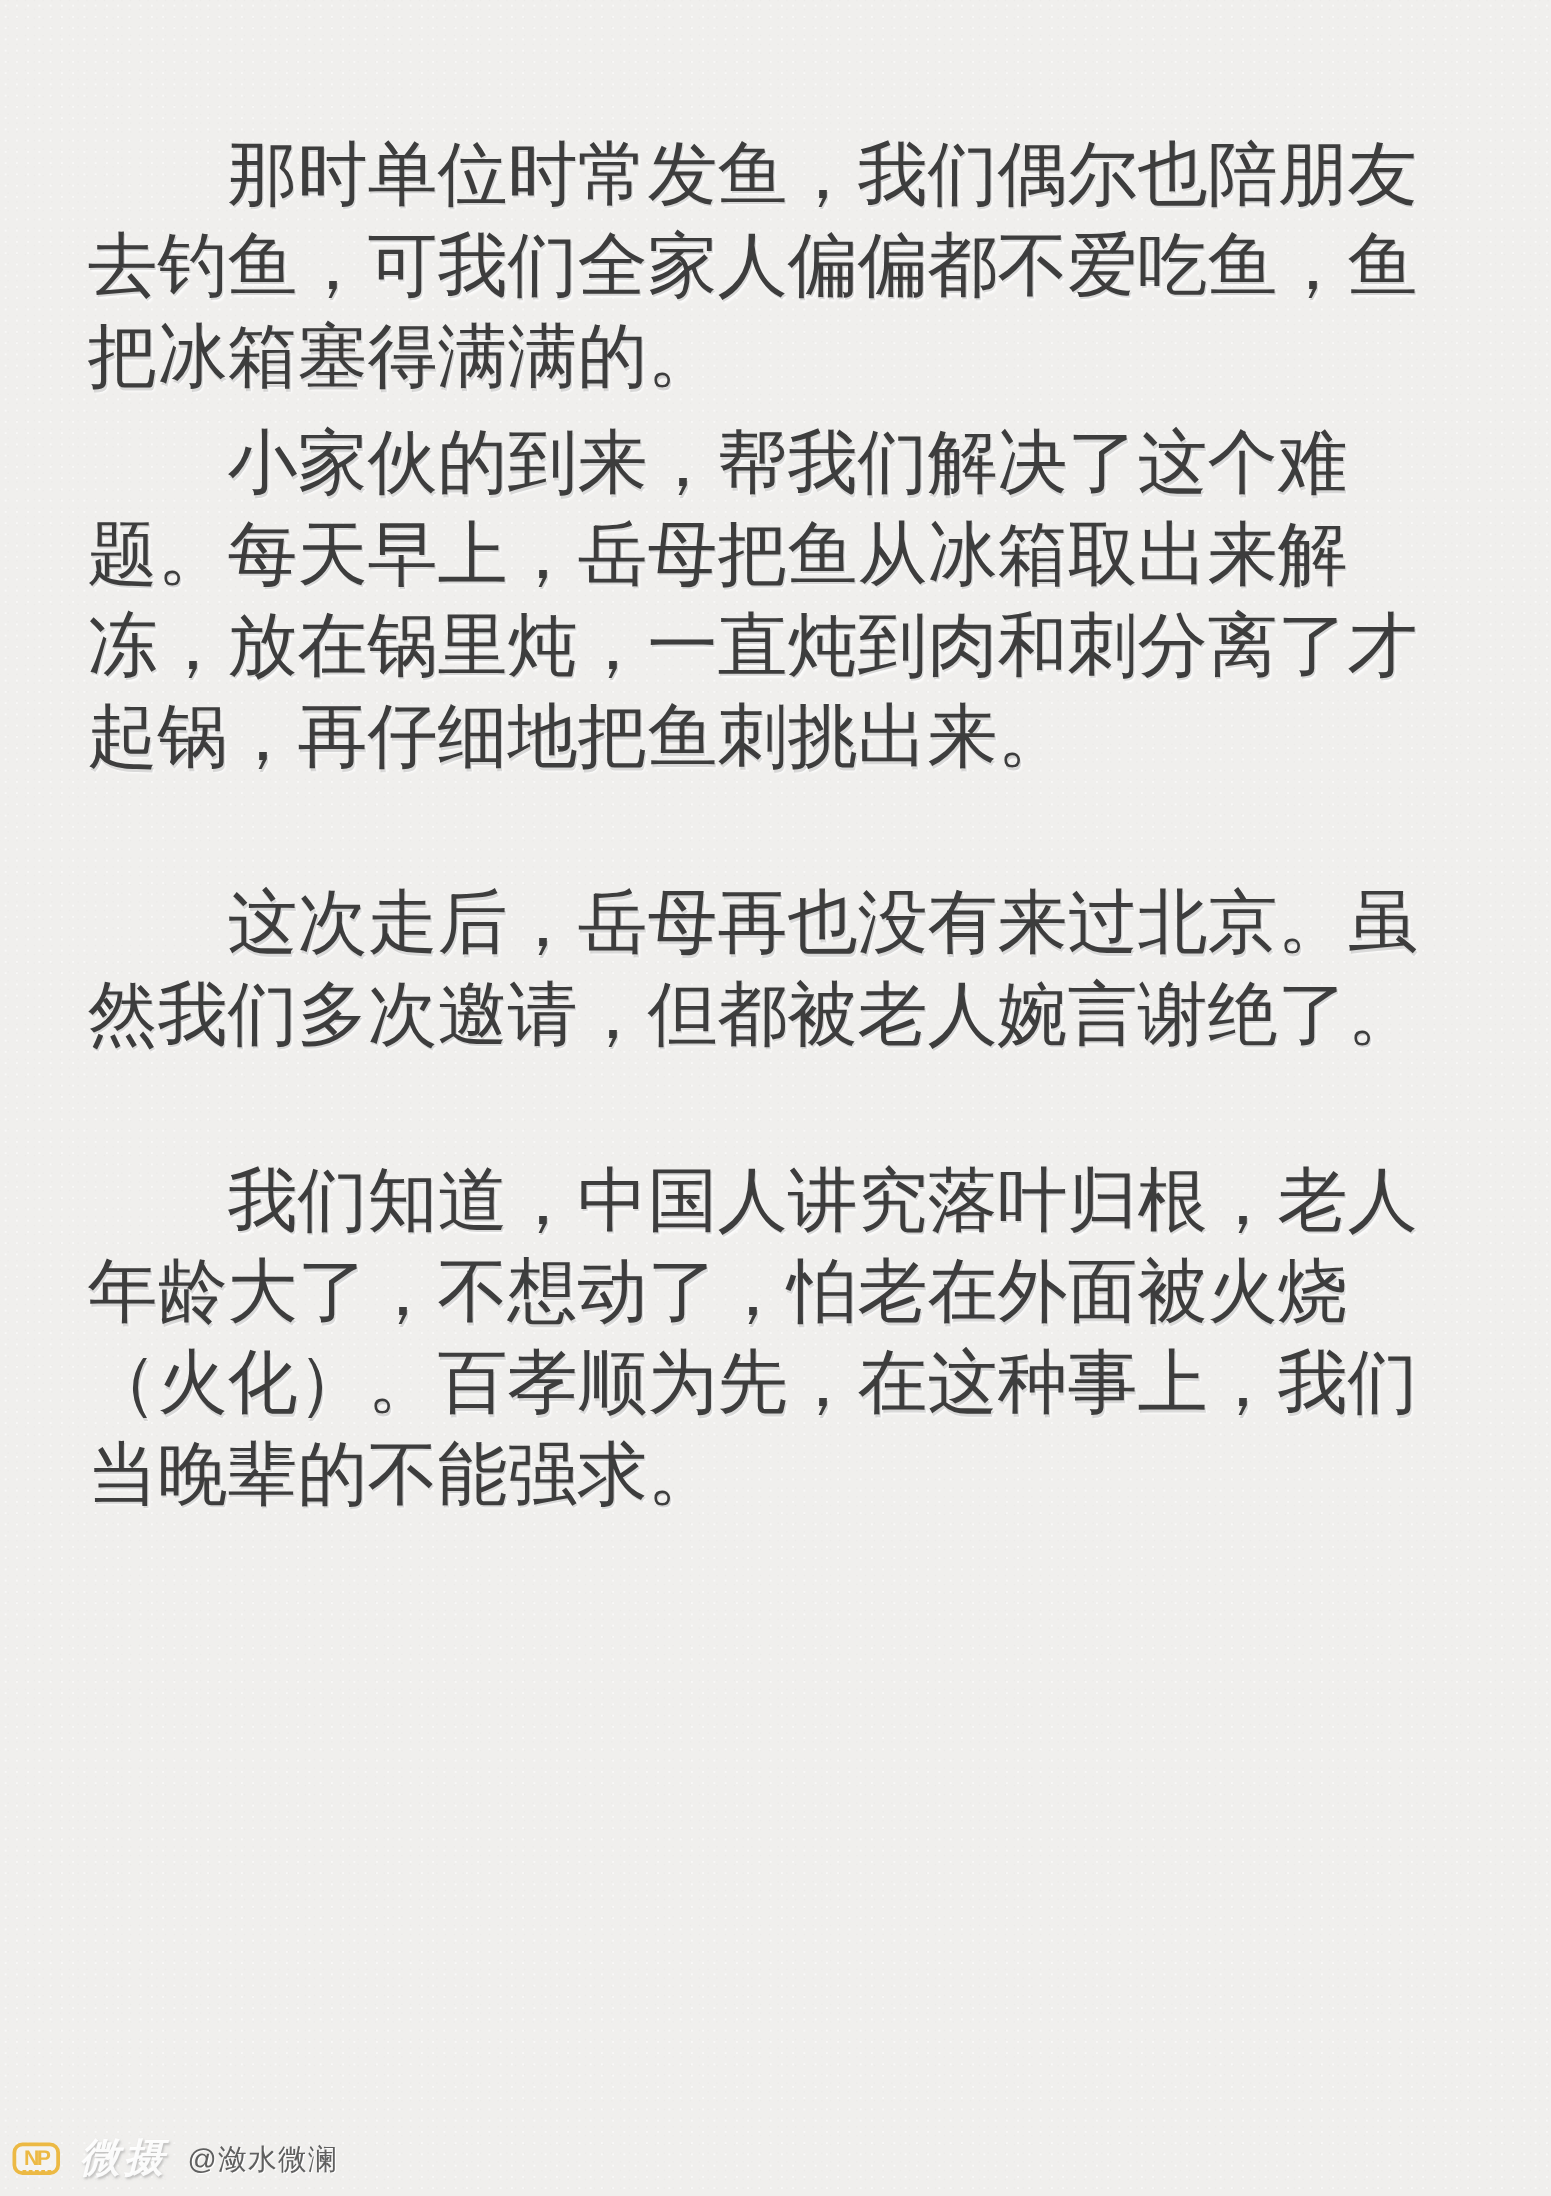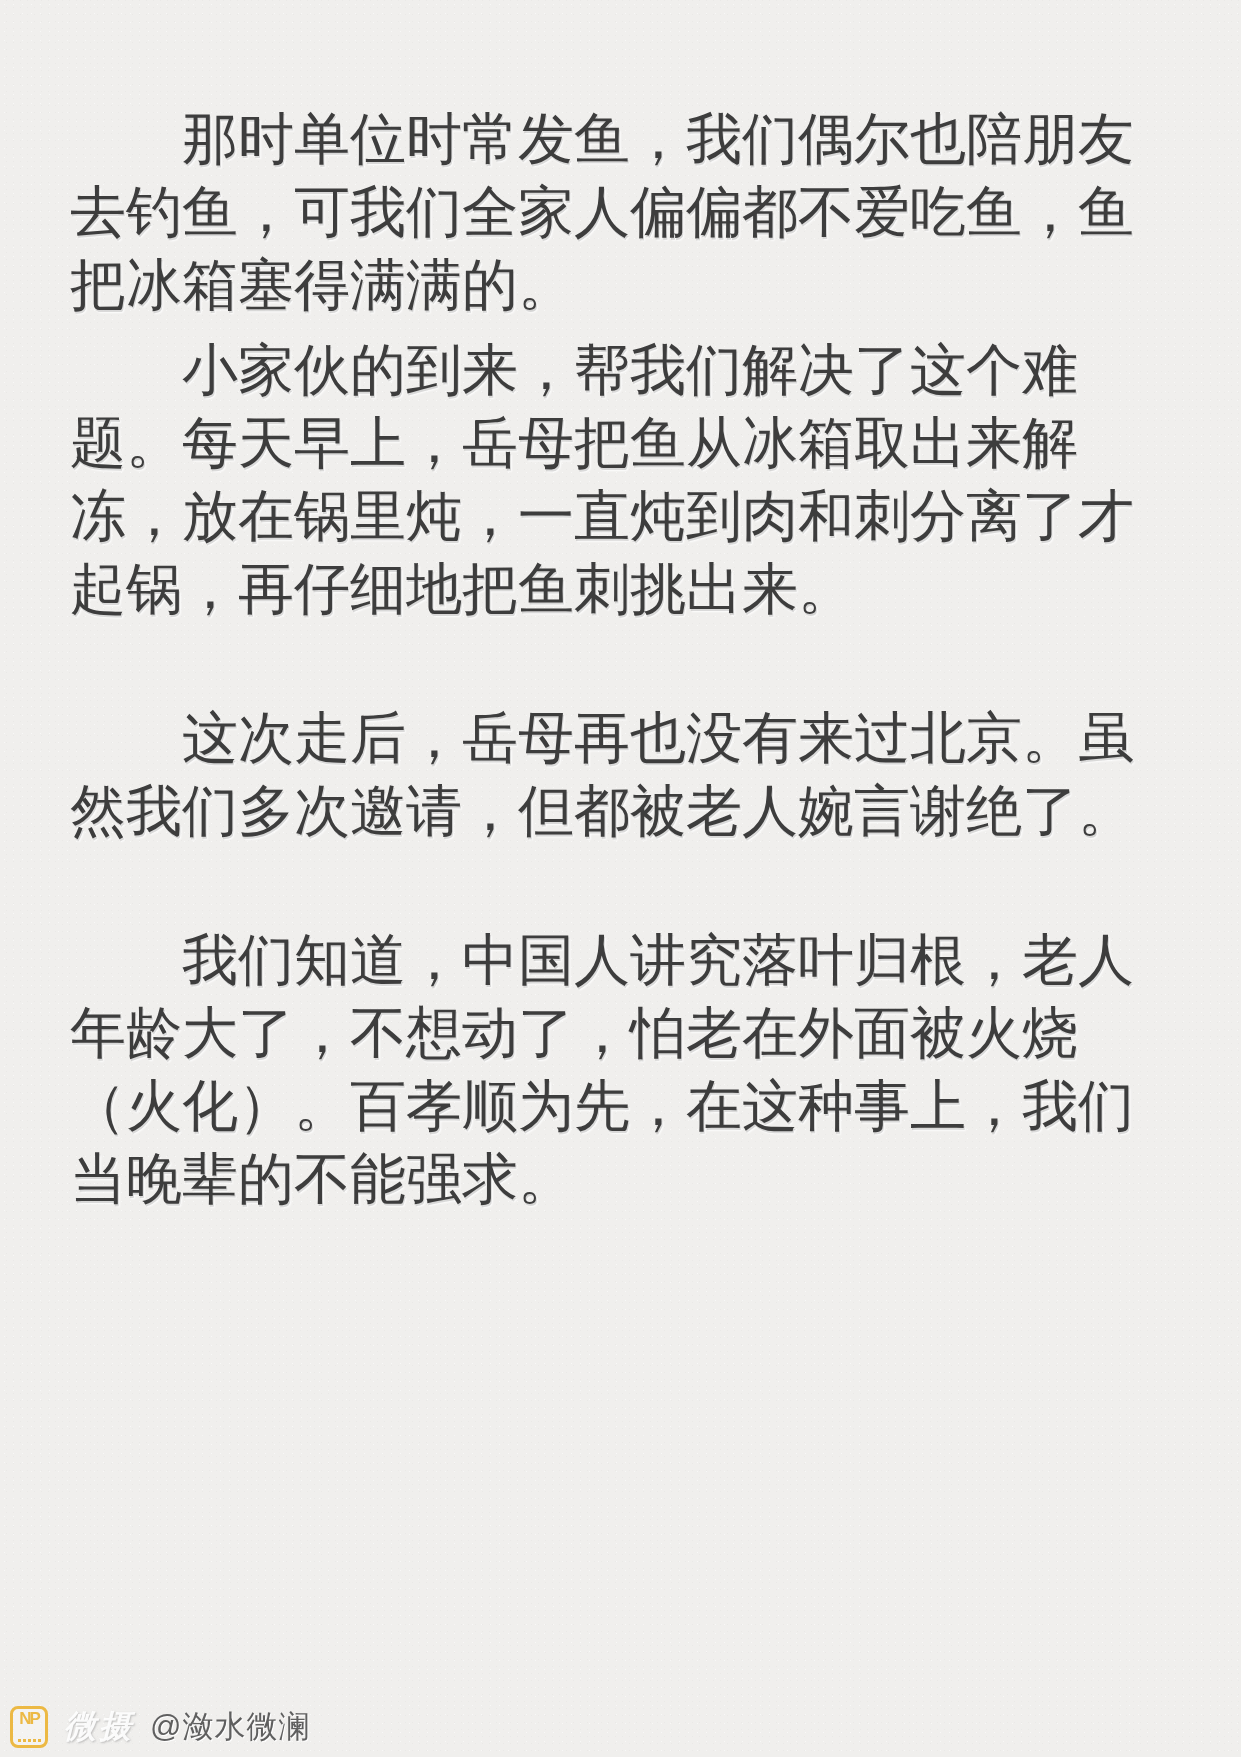--- a/index.html
+++ b/index.html
@@ -46,21 +46,21 @@
     position: absolute;
     left: 10px;
     bottom: 8px;
     display: flex;
     align-items: center;
     gap: 16px;
   }
 
   .np-badge {
     width: 38px;
-    height: 42px;
+    height: 26px;
     border: 3px solid #ecb944;
     border-radius: 8px;
     box-sizing: border-box;
     display: flex;
     flex-direction: column;
     align-items: center;
     justify-content: space-between;
     padding: 1px 2px 3px 2px;
     background: rgba(255,255,255,0.25);
   }
@@ -86,21 +86,21 @@
   .brand-mark {
     font-size: 32px;
     font-style: italic;
     font-weight: bold;
     color: rgba(255,255,255,0.92);
     text-shadow: 1px 1px 2px rgba(150,150,150,0.55);
     letter-spacing: 3px;
   }
 
   .author-mark {
-    font-size: 31px;
+    font-size: 23px;
     color: #5f5f5f;
     text-shadow: 1px 1px 0 rgba(255,255,255,0.9);
     letter-spacing: 1px;
   }
 </style>
 </head>
 <body>
 
 <div class="doc">
 

